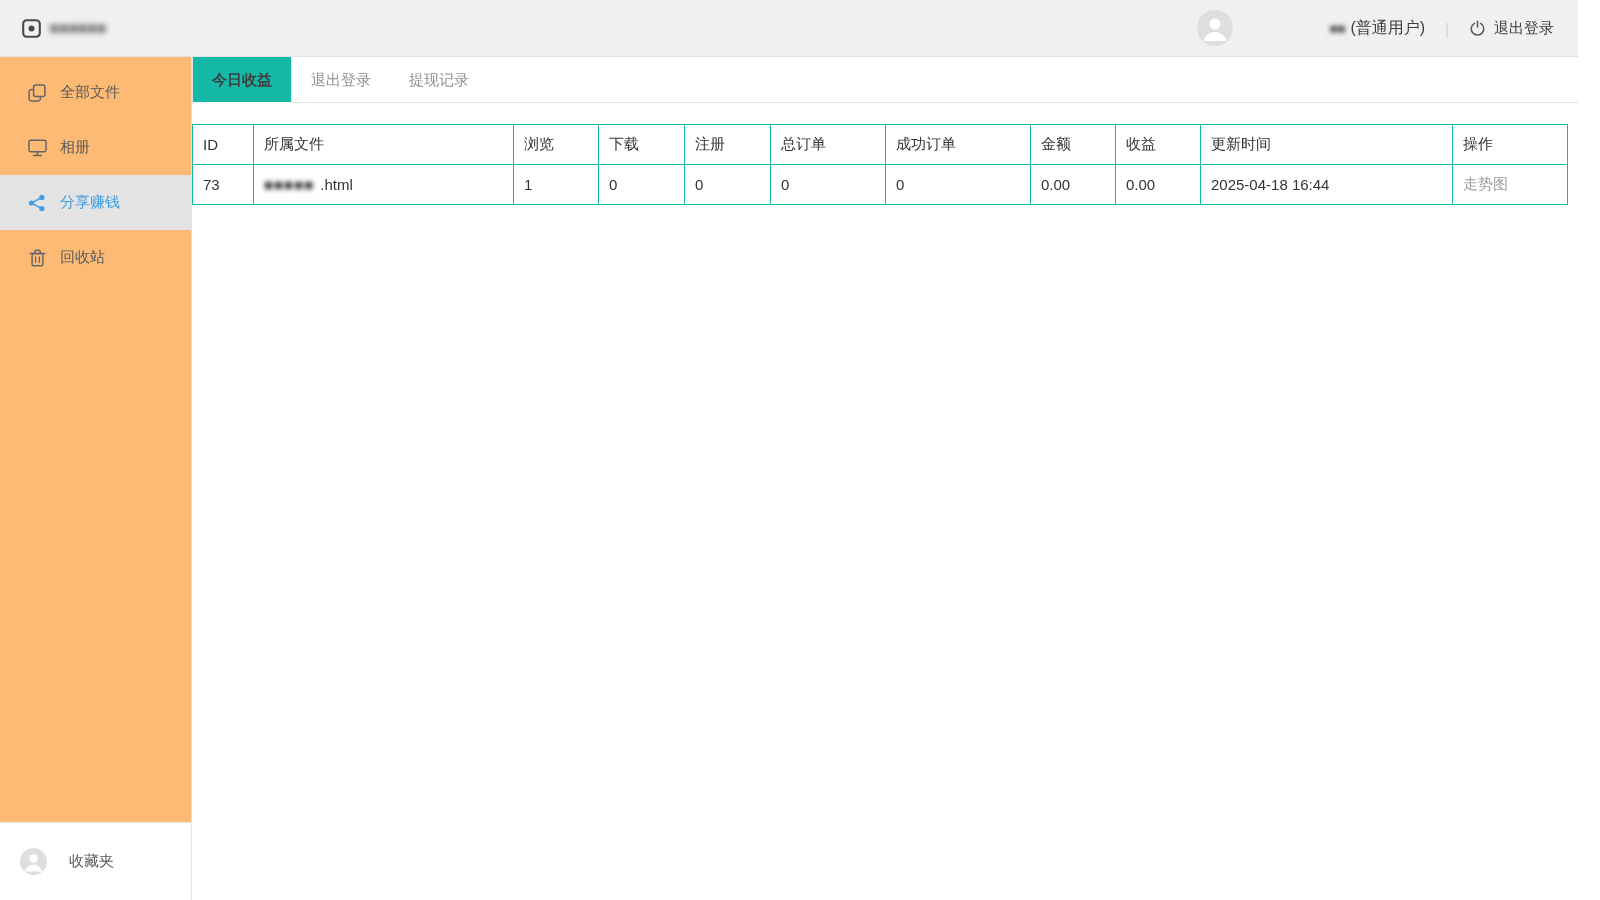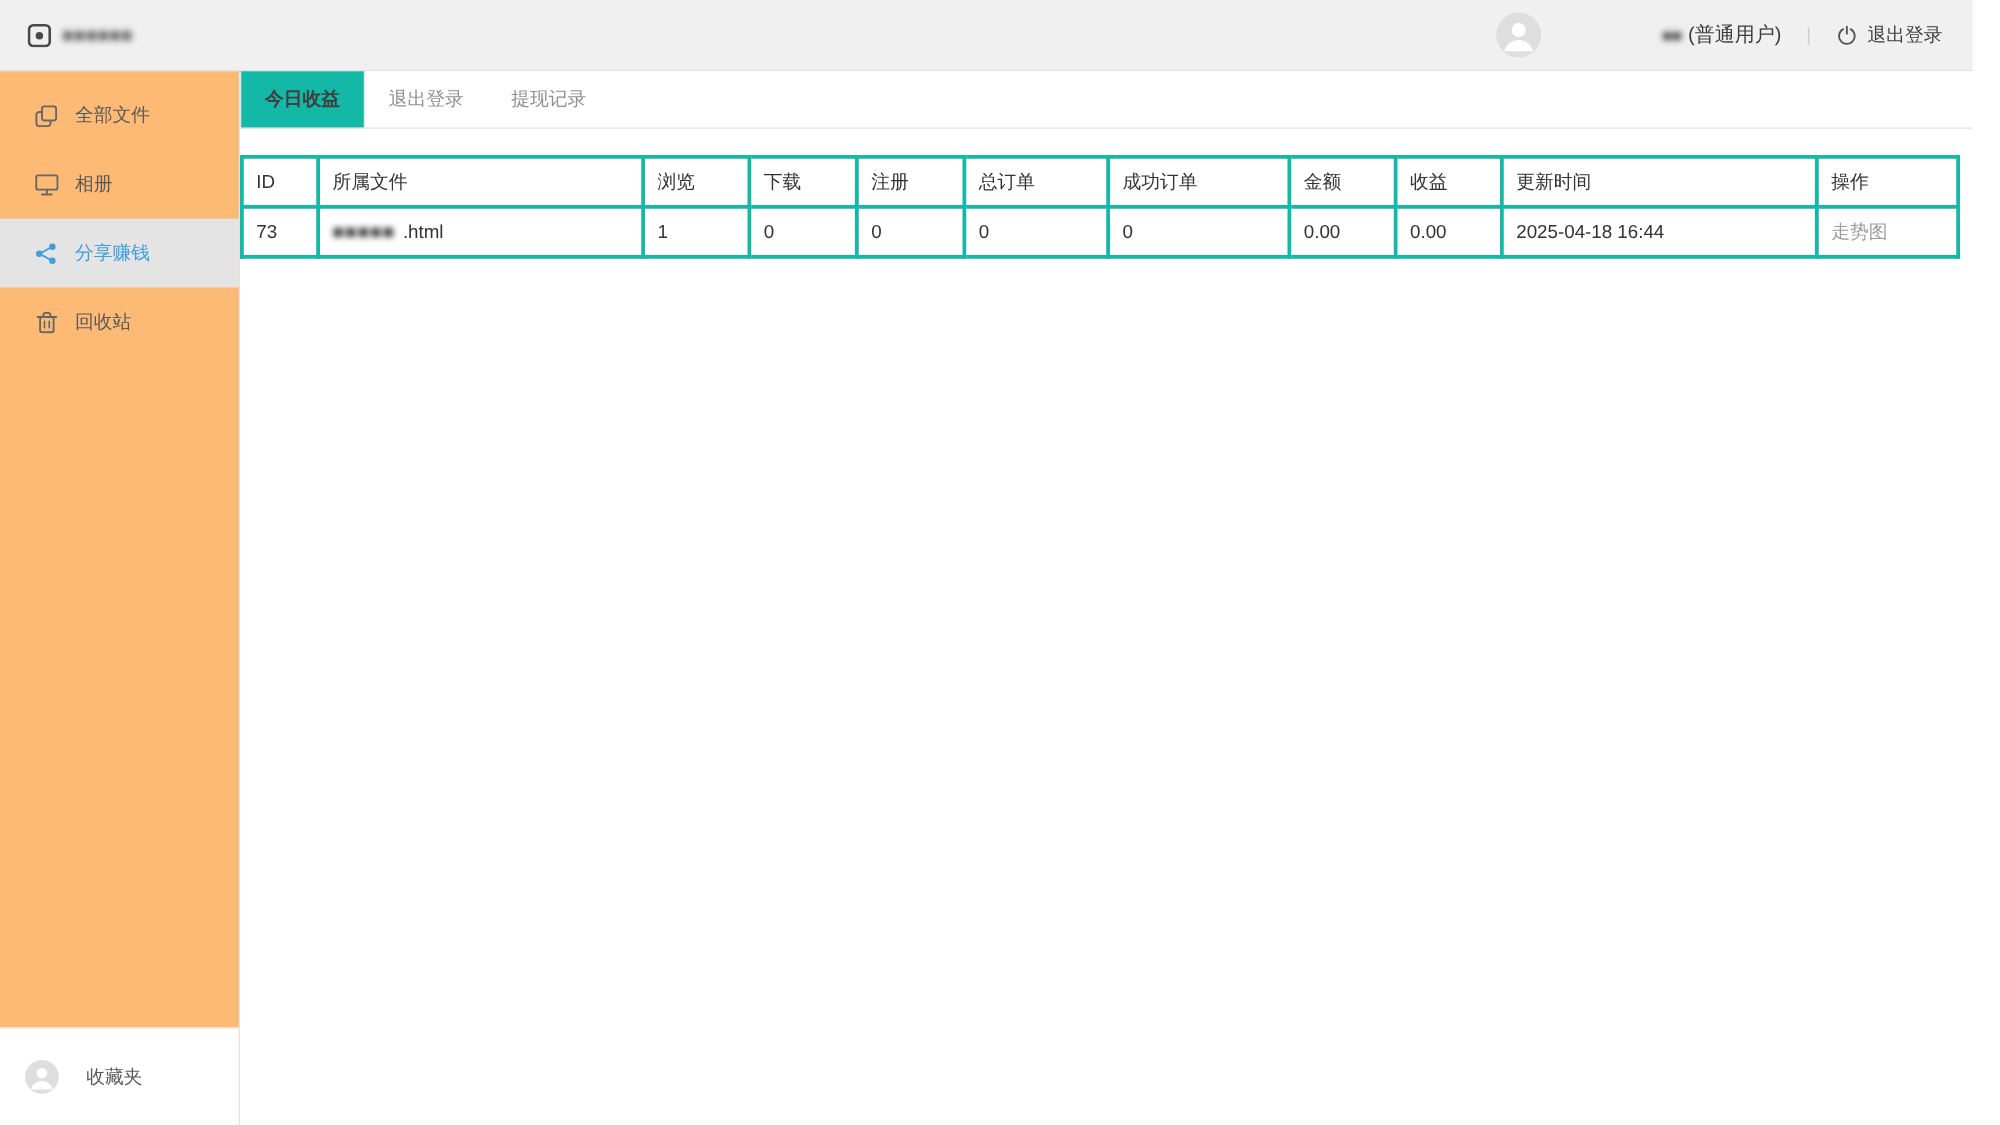--- a/index.html
+++ b/index.html
@@ -53,21 +53,21 @@
   .search-btn { margin-left:10px; height:34px; padding:0 13px; background:#337ab7; border:1px solid #2e6da4;
     border-radius:3px; color:#fff; font-size:14px; cursor:pointer;
     font-family:"Liberation Sans","DejaVu Sans",sans-serif; }
   .inline-link { margin-left:13px; font-size:15px; color:#333; cursor:pointer; }
   .link-sep { margin-left:10px; color:#999; font-size:14px; }
   .inline-link.second { margin-left:10px; }
 
   
   .table-wrap { margin-top:21px; margin-right:10px; }
   table { width:100%; border-collapse:collapse; table-layout:fixed; }
-  th, td { border:3px solid #14b8a6; height:40px; padding:0 10px; font-size:15px;
+  th, td { border:1px solid #14b8a6; height:40px; padding:0 10px; font-size:15px;
     color:#333; text-align:left; font-weight:normal; white-space:nowrap; overflow:hidden; }
   td.action-cell span { color:#9c9c9c; cursor:pointer; }
   .file-blur { filter:blur(2.6px); user-select:none; margin-right:6px; letter-spacing:1px; }
 
   svg { display:block; }
 </style>
 </head>
 <body>
 
 <div class="app">

